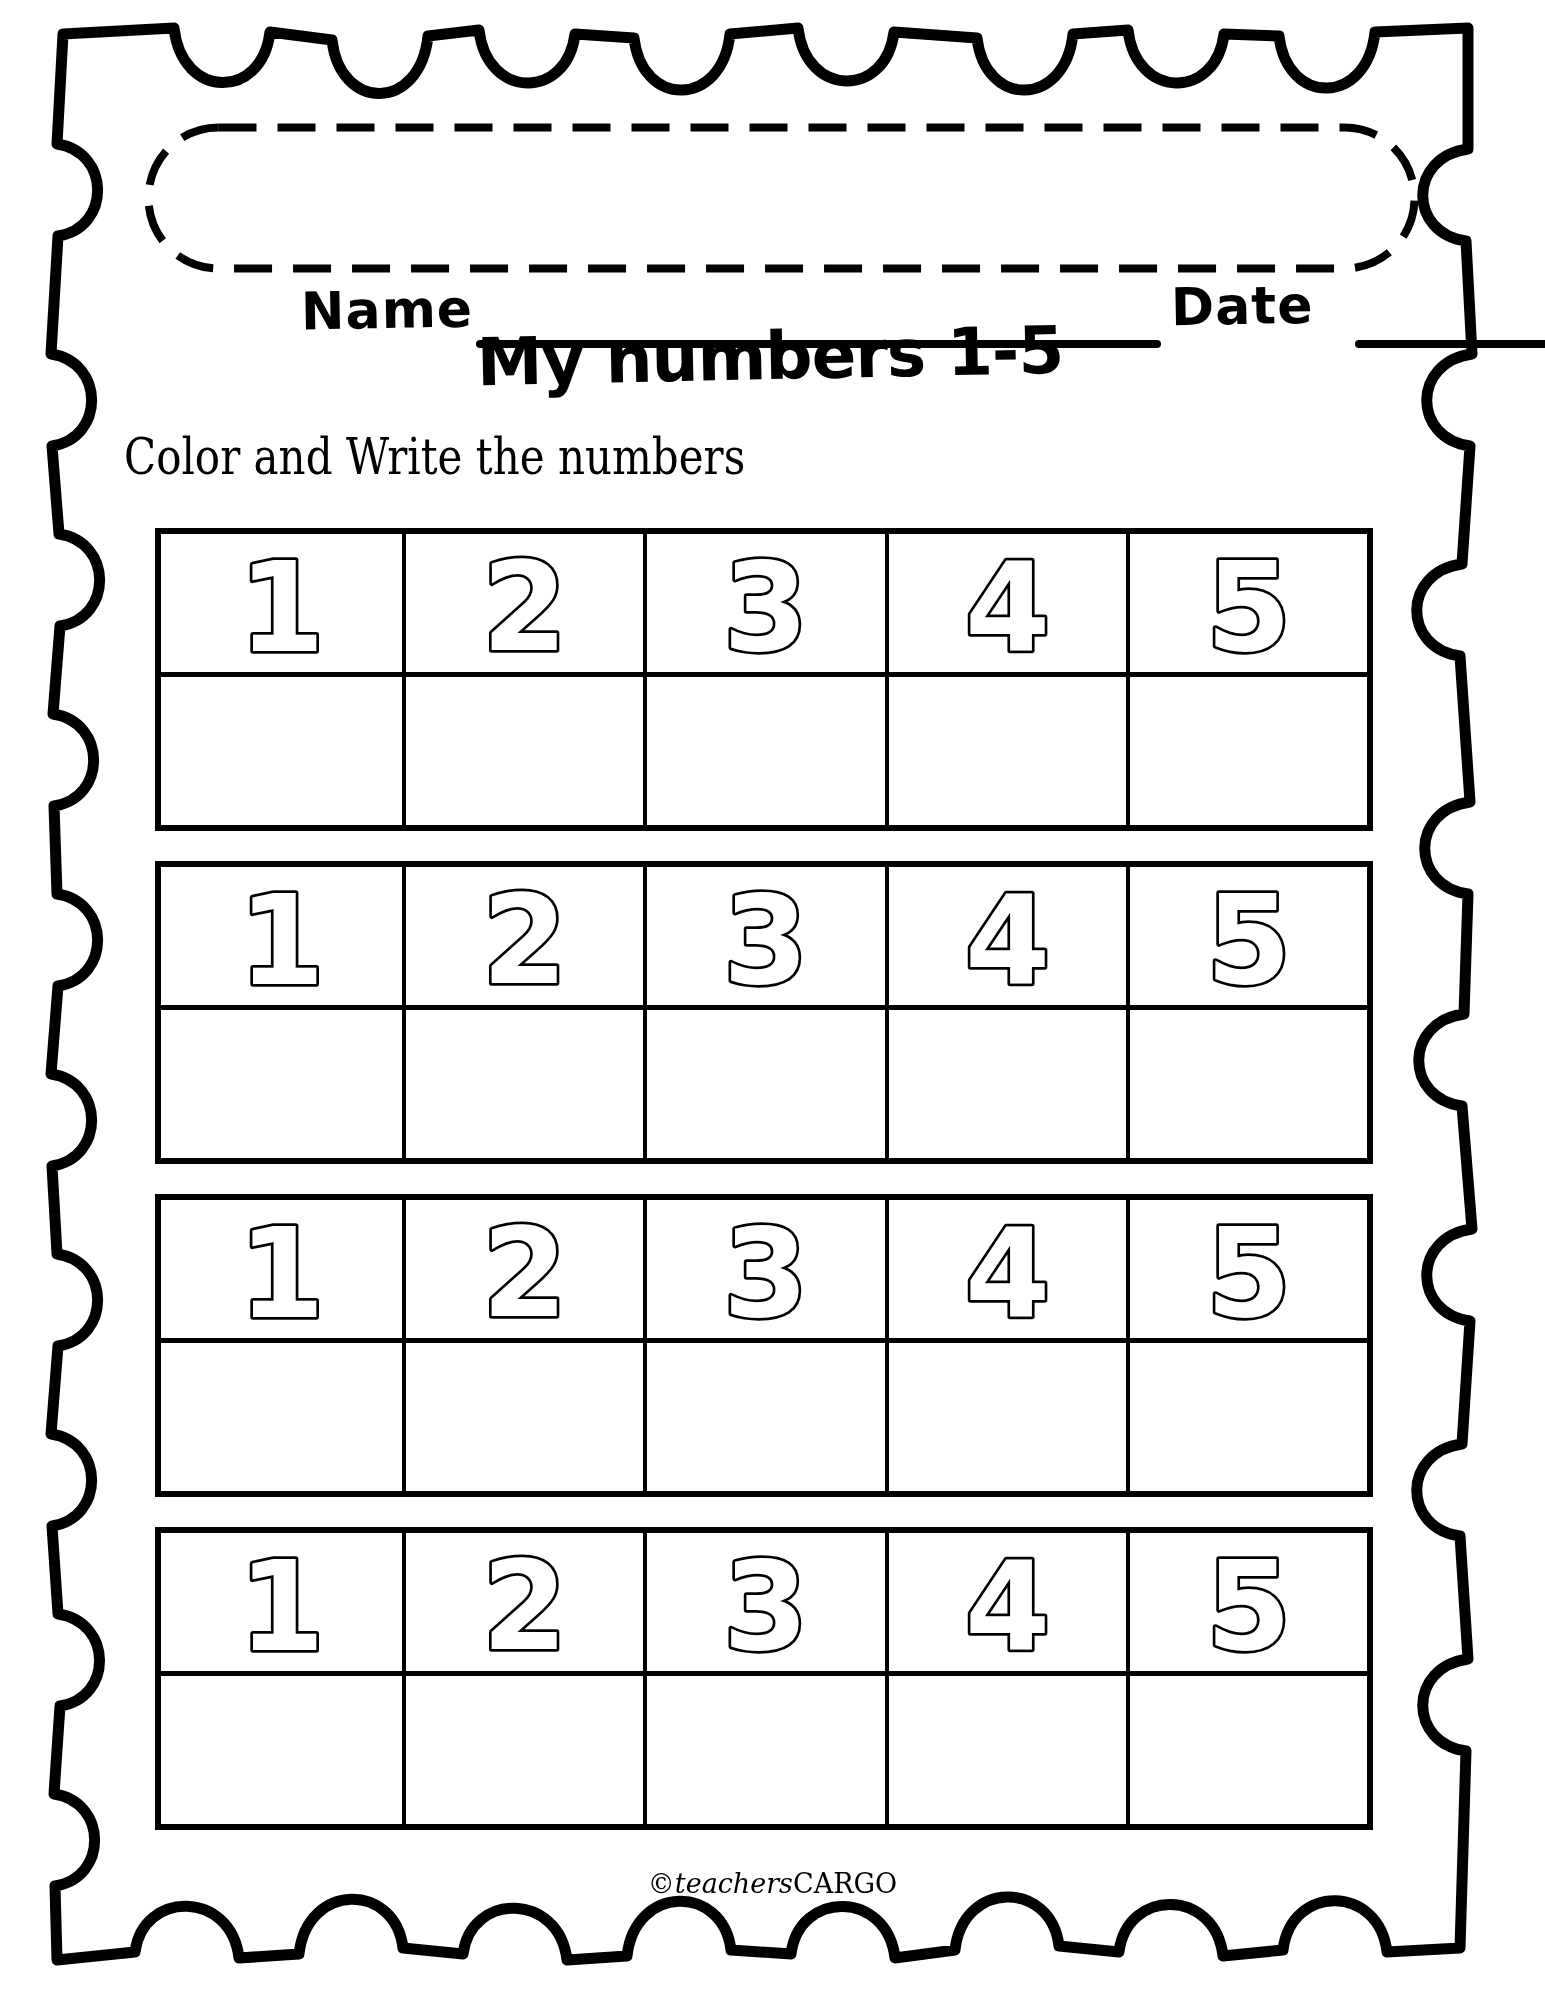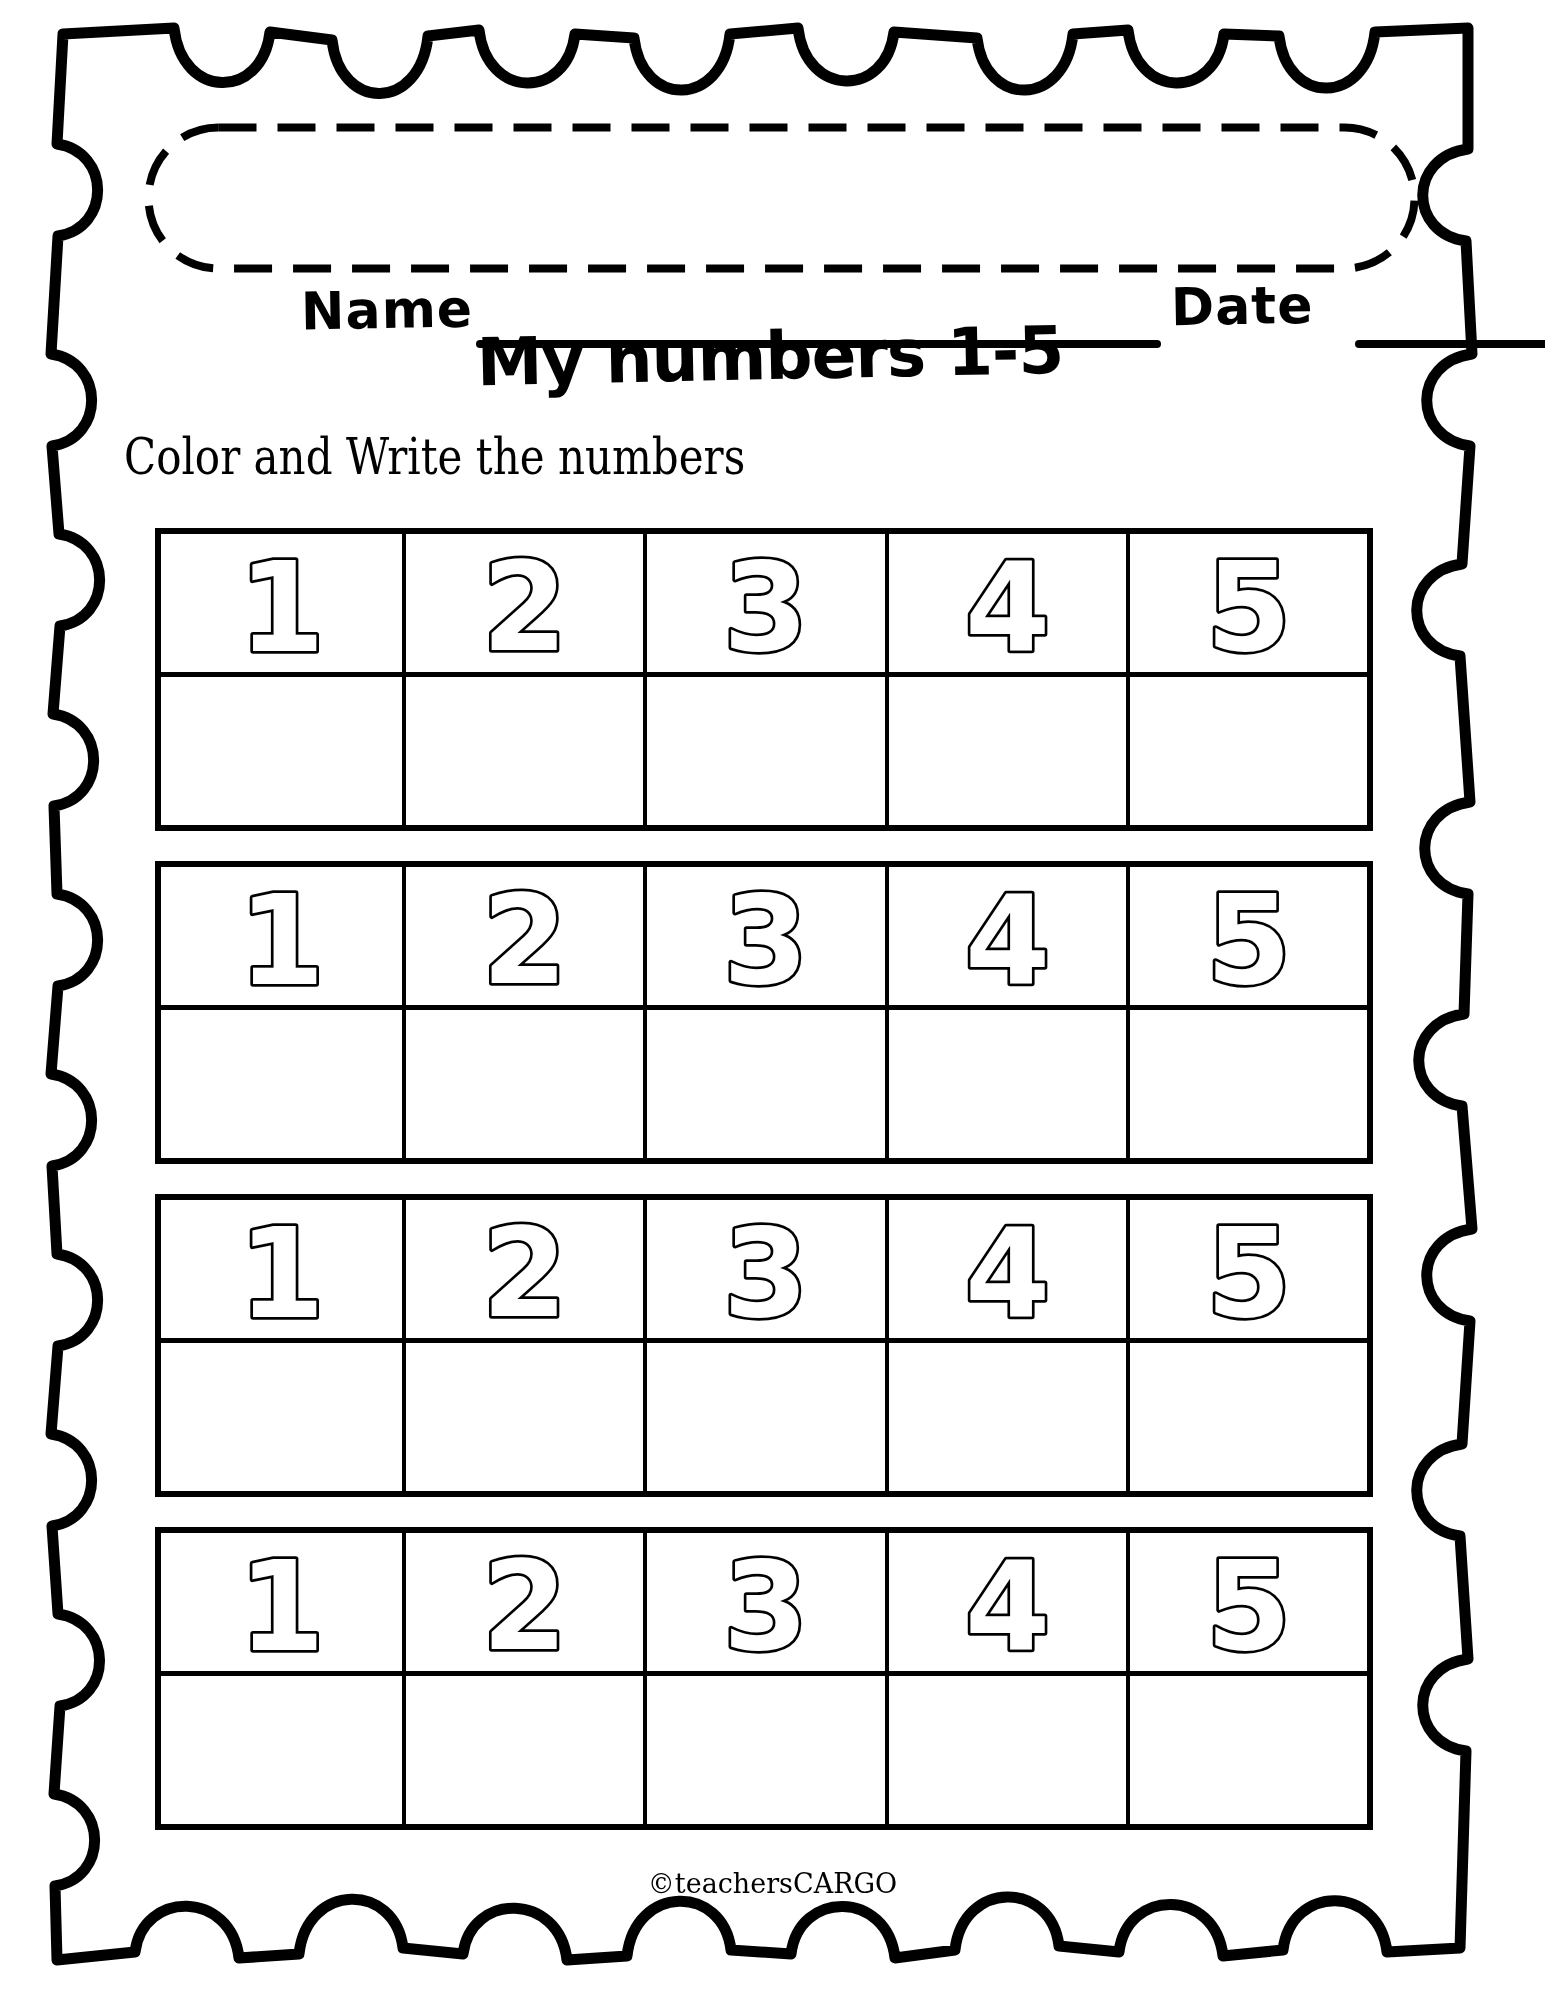--- a/index.html
+++ b/index.html
@@ -74,21 +74,21 @@
     stroke-linejoin:round;
     paint-order:stroke;
   }
 
   .footer{
     position:absolute;left:0;top:1868px;width:1545px;
     text-align:center;
     font-family:"DejaVu Serif",serif;
     font-size:27px;
   }
-  .footer .it{}
+  .footer .it{font-style:italic;}
 </style>
 </head>
 <body>
 
 <div class="page">
 
   <svg class="stamp-svg" viewBox="0 0 1545 2000" fill="none">
     <path stroke="#000" stroke-width="11" stroke-linecap="round" stroke-linejoin="round" d="
       M 63,34
       L 174,28 C 182,100 262,100 270,32

